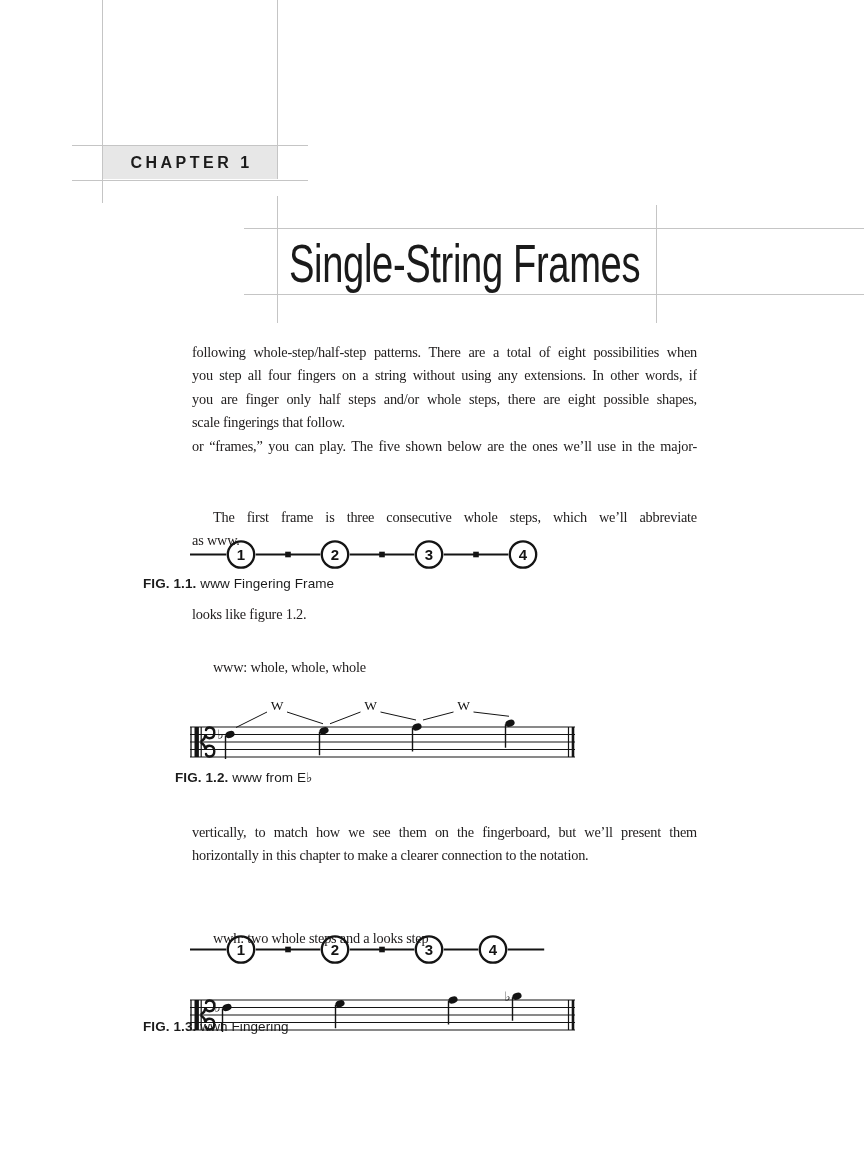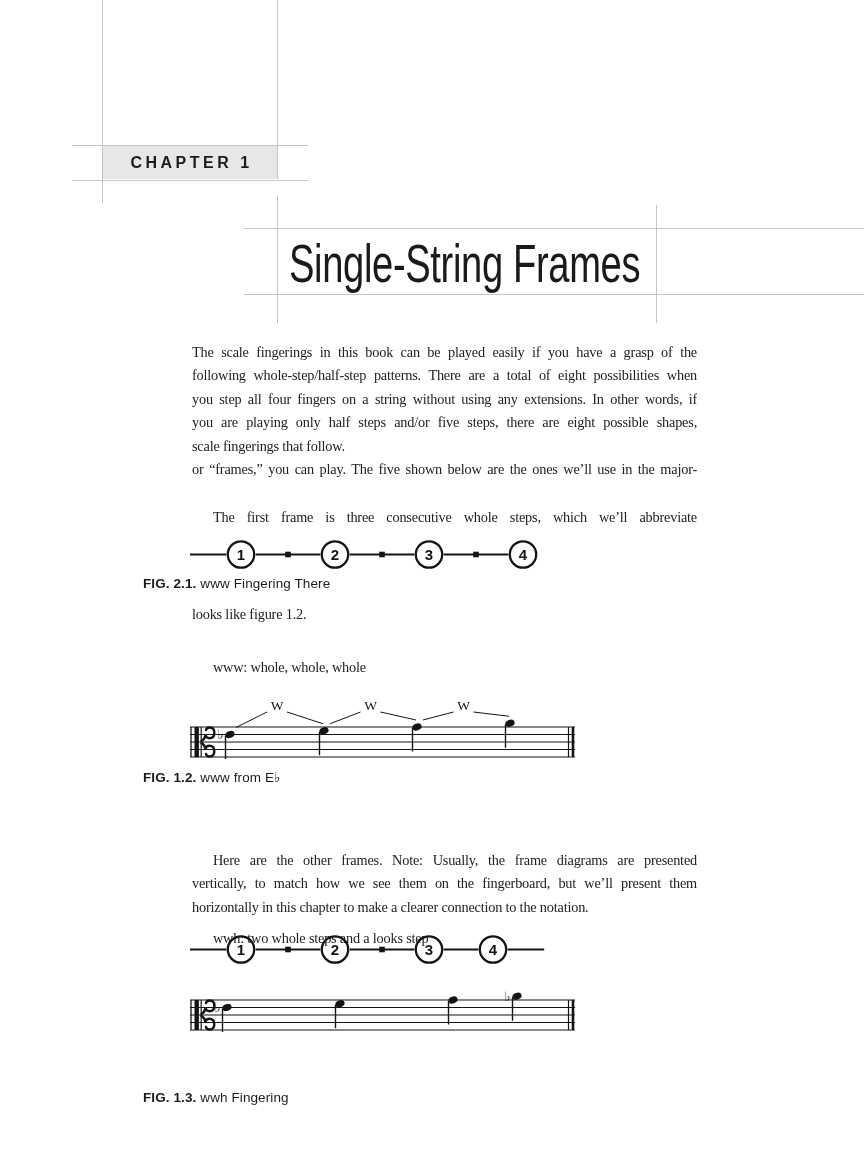--- a/index.html
+++ b/index.html
@@ -36,38 +36,37 @@
   <div class="rule" style="left:244px;top:228px;width:620px;height:1px;"></div>
   <div class="rule" style="left:244px;top:294px;width:620px;height:1px;"></div>
 
   <div class="chapter-box">
     <div class="chapter-label">CHAPTER 1</div>
   </div>
 
   <div class="page-title">Single-String Frames</div>
 
   <div class="para" style="top:341px;">
-      <div class="tl">The scale fingerings in this book can be played easily if you have a grasp of the</div>
       <div class="tl">following whole-step/half-step patterns. There are a total of eight possibilities when</div>
       <div class="tl">you step all four fingers on a string without using any extensions. In other words, if</div>
-      <div class="tl">you are playing only half steps and/or five steps, there are eight possible shapes,</div>
+      <div class="tl">you are finger only half steps and/or whole steps, there are eight possible shapes,</div>
       <div class="tl final">scale fingerings that follow.</div>
       <div class="tl">or “frames,” you can play. The five shown below are the ones we’ll use in the major-</div>
     </div>
   <div class="para" style="top:478px;">
       <div class="tl indent">The first frame is three consecutive whole steps, which we’ll abbreviate</div>
+      <div class="tl final">as www.</div>
     </div>
   <div class="para" style="top:603px;">
       <div class="tl final">looks like figure 1.2.</div>
     </div>
   <div class="para" style="top:628px;">
       <div class="tl final indent">www: whole, whole, whole</div>
     </div>
   <div class="para" style="top:821px;">
-      <div class="tl indent">Here are the other frames. Note: Usually, the frame diagrams are presented</div>
       <div class="tl">vertically, to match how we see them on the fingerboard, but we’ll present them</div>
       <div class="tl final">horizontally in this chapter to make a clearer connection to the notation.</div>
     </div>
   <div class="para" style="top:899px;">
       <div class="tl final indent">wwh: two whole steps and a looks step</div>
     </div>
 
   <svg class="figsvg" style="top:535px;" width="364" height="40">
       <line x1="5" y1="19.5" x2="41.3" y2="19.5" stroke="#141414" stroke-width="2"></line>
       <circle cx="56" cy="19.5" r="13.2" fill="none" stroke="#141414" stroke-width="2.3"></circle>
@@ -79,22 +78,22 @@
       <line x1="164.7" y1="19.5" x2="229.3" y2="19.5" stroke="#141414" stroke-width="2"></line>
       <rect x="194.2" y="16.7" width="5.6" height="5.6" fill="#141414"></rect>
       <circle cx="244" cy="19.5" r="13.2" fill="none" stroke="#141414" stroke-width="2.3"></circle>
       <text x="244" y="24.8" text-anchor="middle" fill="#141414" font-family="&quot;Liberation Sans&quot;,sans-serif" font-size="15" font-weight="700">3</text>
       <line x1="258.7" y1="19.5" x2="323.3" y2="19.5" stroke="#141414" stroke-width="2"></line>
       <rect x="288.2" y="16.7" width="5.6" height="5.6" fill="#141414"></rect>
       <circle cx="338" cy="19.5" r="13.2" fill="none" stroke="#141414" stroke-width="2.3"></circle>
       <text x="338" y="24.8" text-anchor="middle" fill="#141414" font-family="&quot;Liberation Sans&quot;,sans-serif" font-size="15" font-weight="700">4</text>
     </svg>
   <div class="caption" style="top:576px;">
-    <span class="cap-label">FIG. 2.1.</span>
-    <span class="cap-text">www Fingering There</span>
+    <span class="cap-label">FIG. 1.1.</span>
+    <span class="cap-text">www Fingering Frame</span>
   </div>
 
   <svg class="figsvg" style="top:687px;" width="396" height="90">
       <line x1="5" y1="40" x2="390" y2="40" stroke="#141414" stroke-width="1.1"></line>
       <line x1="5" y1="47.5" x2="390" y2="47.5" stroke="#141414" stroke-width="1.1"></line>
       <line x1="5" y1="55" x2="390" y2="55" stroke="#141414" stroke-width="1.1"></line>
       <line x1="5" y1="62.5" x2="390" y2="62.5" stroke="#141414" stroke-width="1.1"></line>
       <line x1="5" y1="70" x2="390" y2="70" stroke="#141414" stroke-width="1.1"></line>
       <line x1="6" y1="40" x2="6" y2="70" stroke="#141414" stroke-width="1.3"></line>
       <rect x="9.5" y="40" width="4.4" height="30" fill="#141414"></rect>
@@ -115,21 +114,21 @@
       <text x="92" y="22.5" text-anchor="middle" fill="#141414" font-family="&quot;Liberation Serif&quot;,serif" font-size="13.5">W</text>
       <line x1="51" y1="40.5" x2="82" y2="25" stroke="#141414" stroke-width="1"></line>
       <line x1="102" y1="25" x2="138" y2="36.75" stroke="#141414" stroke-width="1"></line>
       <text x="185.5" y="22.5" text-anchor="middle" fill="#141414" font-family="&quot;Liberation Serif&quot;,serif" font-size="13.5">W</text>
       <line x1="145" y1="36.75" x2="175.5" y2="25" stroke="#141414" stroke-width="1"></line>
       <line x1="195.5" y1="25" x2="231" y2="33" stroke="#141414" stroke-width="1"></line>
       <text x="278.5" y="22.5" text-anchor="middle" fill="#141414" font-family="&quot;Liberation Serif&quot;,serif" font-size="13.5">W</text>
       <line x1="238" y1="33" x2="268.5" y2="25" stroke="#141414" stroke-width="1"></line>
       <line x1="288.5" y1="25" x2="324" y2="29.25" stroke="#141414" stroke-width="1"></line>
     </svg>
-  <div class="caption" style="top:769px;">
+  <div class="caption" style="top:769px;margin-left:32px;">
     <span class="cap-label">FIG. 1.2.</span>
     <span class="cap-text">www from E♭</span>
   </div>
 
   <svg class="figsvg" style="top:930px;" width="364" height="40">
       <line x1="5" y1="19.5" x2="41.3" y2="19.5" stroke="#141414" stroke-width="2"></line>
       <circle cx="56" cy="19.5" r="13.2" fill="none" stroke="#141414" stroke-width="2.3"></circle>
       <text x="56" y="24.8" text-anchor="middle" fill="#141414" font-family="&quot;Liberation Sans&quot;,sans-serif" font-size="15" font-weight="700">1</text>
       <line x1="70.7" y1="19.5" x2="135.3" y2="19.5" stroke="#141414" stroke-width="2"></line>
       <rect x="100.2" y="16.7" width="5.6" height="5.6" fill="#141414"></rect>
@@ -161,18 +160,18 @@
       <ellipse cx="42" cy="47.5" rx="4.7" ry="3.4" fill="#141414" transform="rotate(-18 42 47.5)"></ellipse>
       <line x1="37.5" y1="48.5" x2="37.5" y2="72" stroke="#141414" stroke-width="1.4"></line>
       <ellipse cx="155" cy="43.75" rx="4.7" ry="3.4" fill="#141414" transform="rotate(-18 155 43.75)"></ellipse>
       <line x1="150.5" y1="44.75" x2="150.5" y2="68.25" stroke="#141414" stroke-width="1.4"></line>
       <ellipse cx="268" cy="40" rx="4.7" ry="3.4" fill="#141414" transform="rotate(-18 268 40)"></ellipse>
       <line x1="263.5" y1="41" x2="263.5" y2="64.5" stroke="#141414" stroke-width="1.4"></line>
       <text x="319.5" y="40.75" fill="#141414" font-family="&quot;DejaVu Sans&quot;,sans-serif" font-size="13">♭</text>
       <ellipse cx="332" cy="36.25" rx="4.7" ry="3.4" fill="#141414" transform="rotate(-18 332 36.25)"></ellipse>
       <line x1="327.5" y1="37.25" x2="327.5" y2="60.75" stroke="#141414" stroke-width="1.4"></line>
     </svg>
-  <div class="caption" style="top:1090px;">
+  <div class="caption" style="top:1019px;">
     <span class="cap-label">FIG. 1.3.</span>
     <span class="cap-text">wwh Fingering</span>
   </div>
 
 </div>
 
 </body></html>

